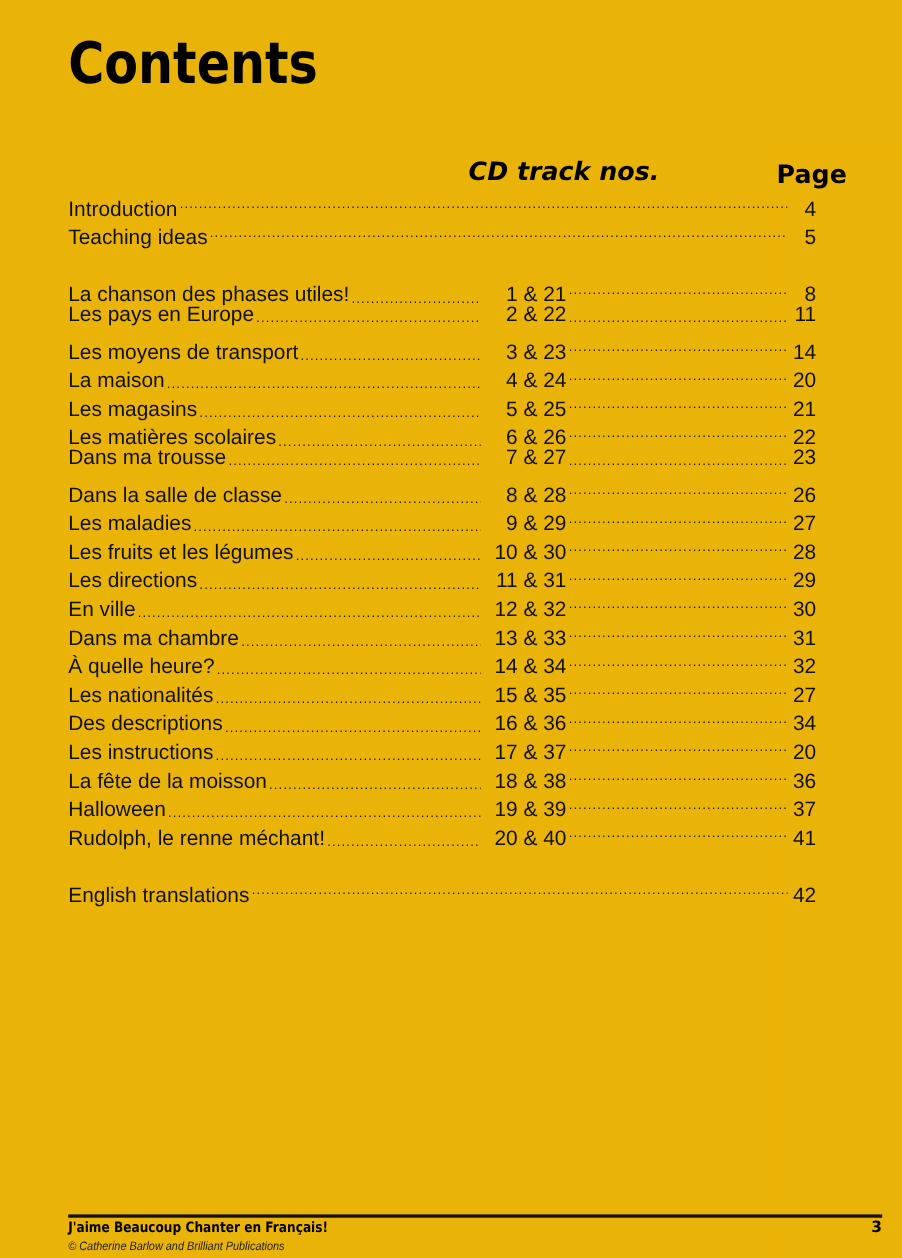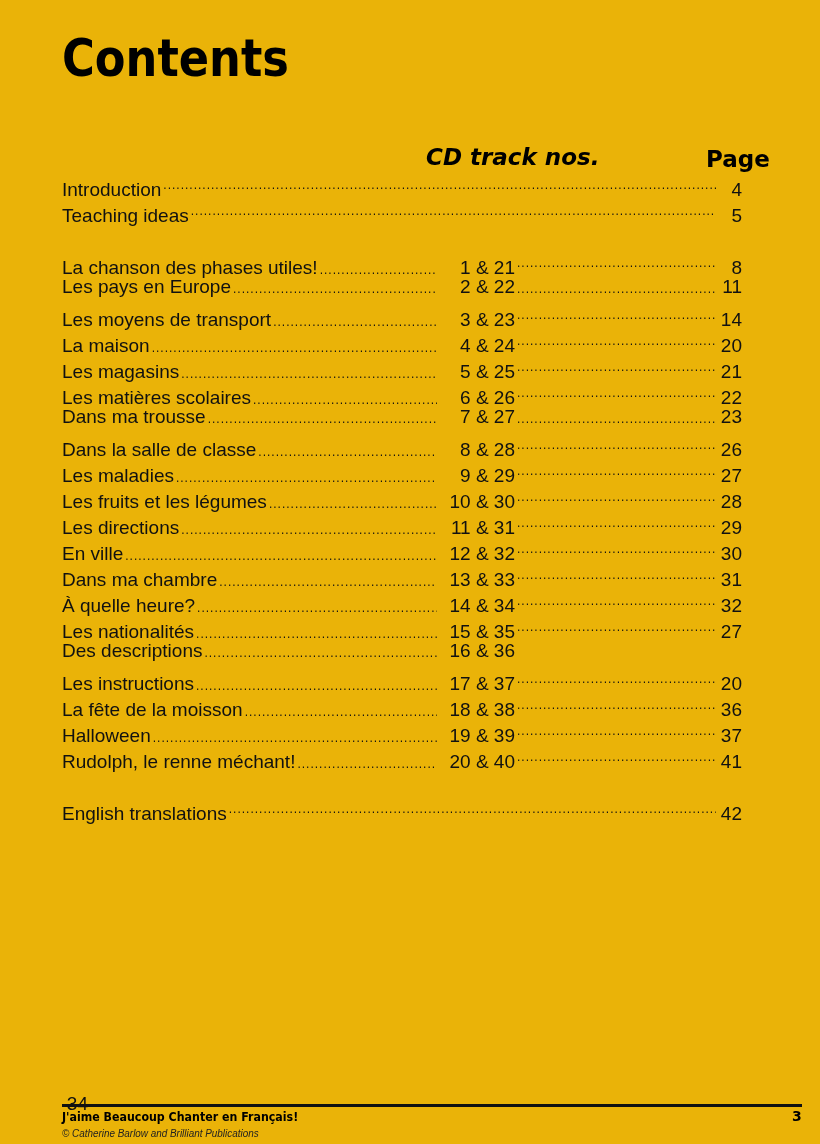--- a/index.html
+++ b/index.html
@@ -202,21 +202,21 @@
     </div>
     <div class="row" style="top:610px;">
       <span class="trk-area">
           <span class="lbl">Les nationalités</span>
           <span class="dots"></span>
           <span class="trk">15 &amp; 35</span>
         </span>
       <span class="dots"></span>
       <span class="pg">27</span>
     </div>
-    <div class="row" style="top:636px;flex-direction:column;">
+    <div class="row" style="top:636px;">
       <span class="trk-area">
           <span class="lbl">Des descriptions</span>
           <span class="dots"></span>
           <span class="trk">16 &amp; 36</span>
         </span>
       <span class="dots"></span>
       <span class="pg">34</span>
     </div>
     <div class="row" style="top:662px;">
       <span class="trk-area">

